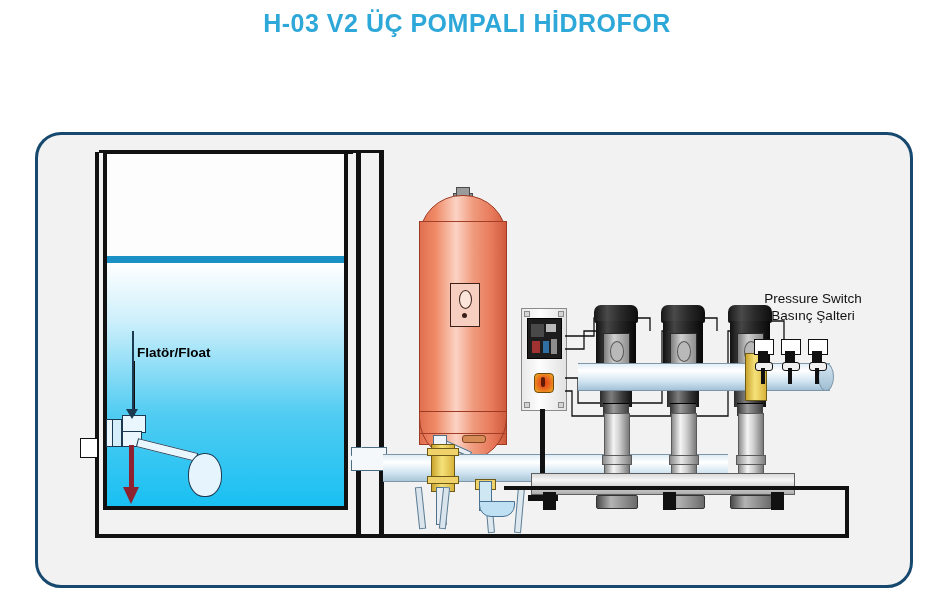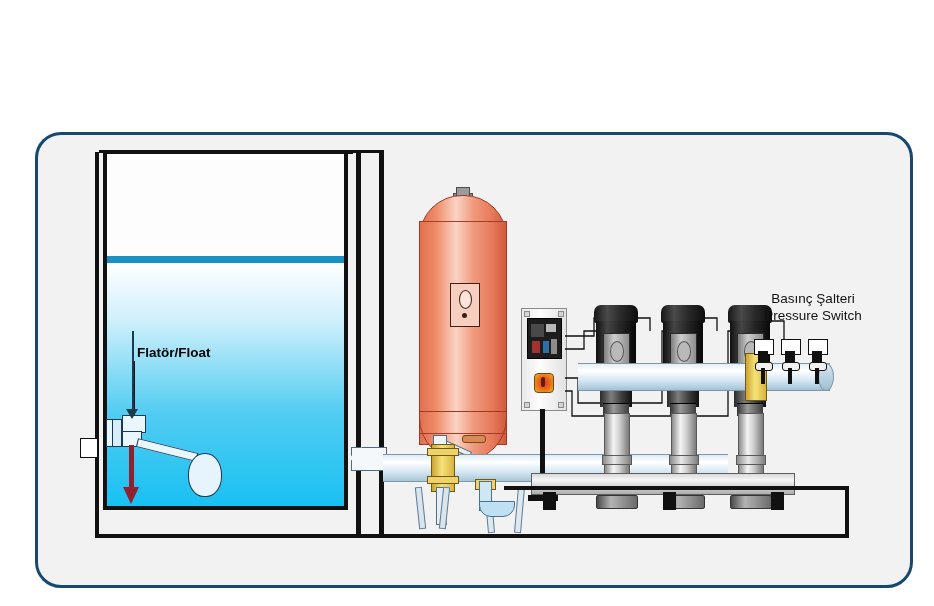--- a/index.html
+++ b/index.html
@@ -156,20 +156,21 @@
   .psw-top{position:absolute;left:0;top:0;width:18px;height:14px;border:1.6px solid #111;background:#fff;}
   .psw-inner{position:absolute;left:4px;top:12px;width:10px;height:12px;background:#111;}
   .psw-collar{position:absolute;left:1px;top:23px;width:16px;height:7px;background:#f0f0f0;border:1.2px solid #111;border-radius:3px;}
   .psw-stem{position:absolute;left:7px;top:29px;width:4px;height:16px;background:#111;}
   #psw-label{position:absolute;left:700px;top:155px;width:150px;text-align:center;font-size:13.5px;color:#111;line-height:17px;}
 </style>
 </head>
 <body>
 
 <div id="title-block">
+  <div class="title-line">H-03  V2 ÜÇ POMPALI  HİDROFOR</div>
 </div>
 
 <div id="diagram-frame">
   <div class="stage">
 
     <div id="tank-outer-wall"></div>
     <div id="tank-inlet-box"></div>
     <div id="tank-inner">
       <div id="tank-air"></div>
       <div id="tank-waterline"></div>
@@ -290,22 +291,22 @@
       <div class="pump-ring"></div>
       <div class="pump-basebolt"></div>
       <div class="pump-base"></div>
     </div>
 
     <div id="discharge-pipe"></div>
     <div id="discharge-cap"></div>
     <div id="discharge-valve"></div>
 
     <div id="psw-label">
+      <div>Pressure Switch</div>
       <div>Basınç Şalteri</div>
-      <div>Pressure Switch</div>
     </div>
     <div class="psw" style="left:716px;top:204px;">
       <div class="psw-top"></div>
       <div class="psw-inner"></div>
       <div class="psw-collar"></div>
       <div class="psw-stem"></div>
     </div>
     <div class="psw" style="left:743px;top:204px;">
       <div class="psw-top"></div>
       <div class="psw-inner"></div>

